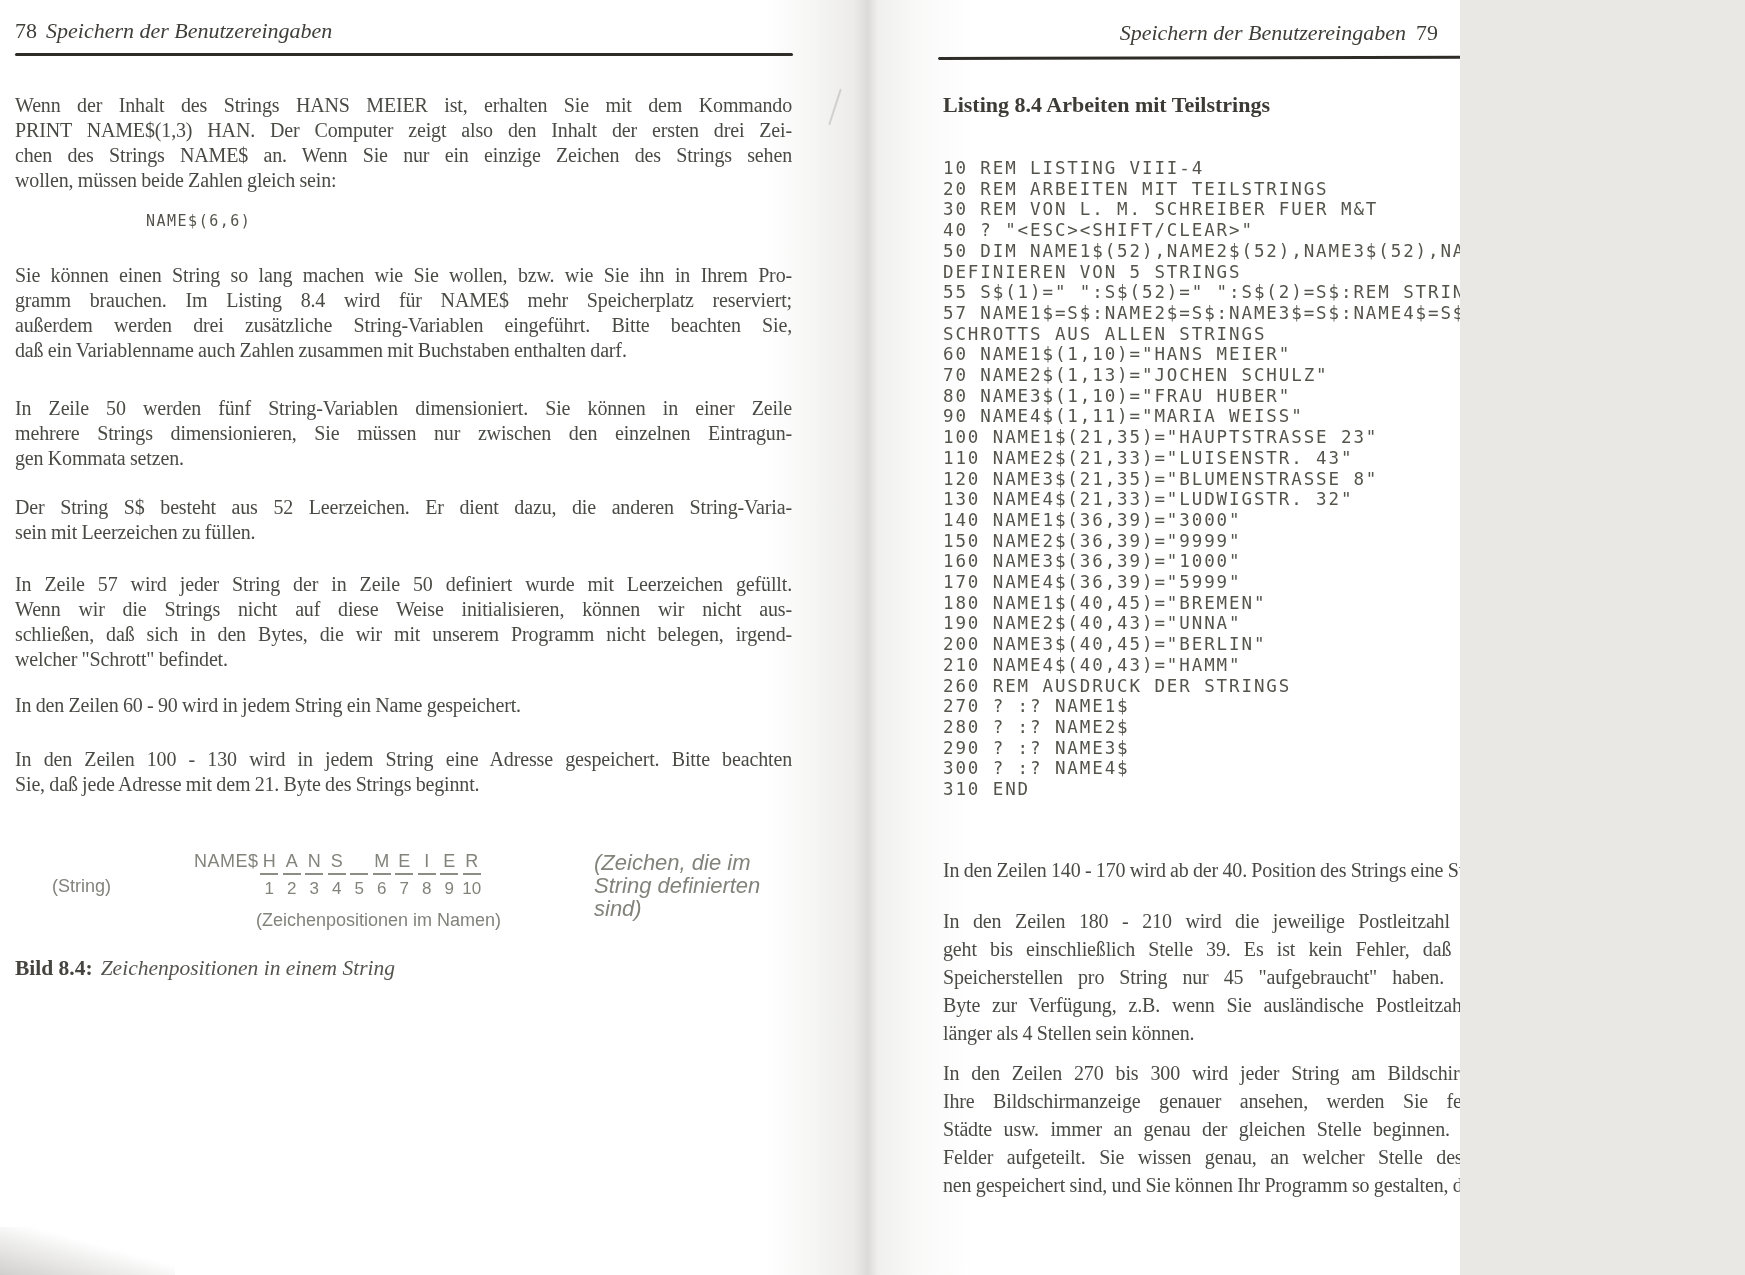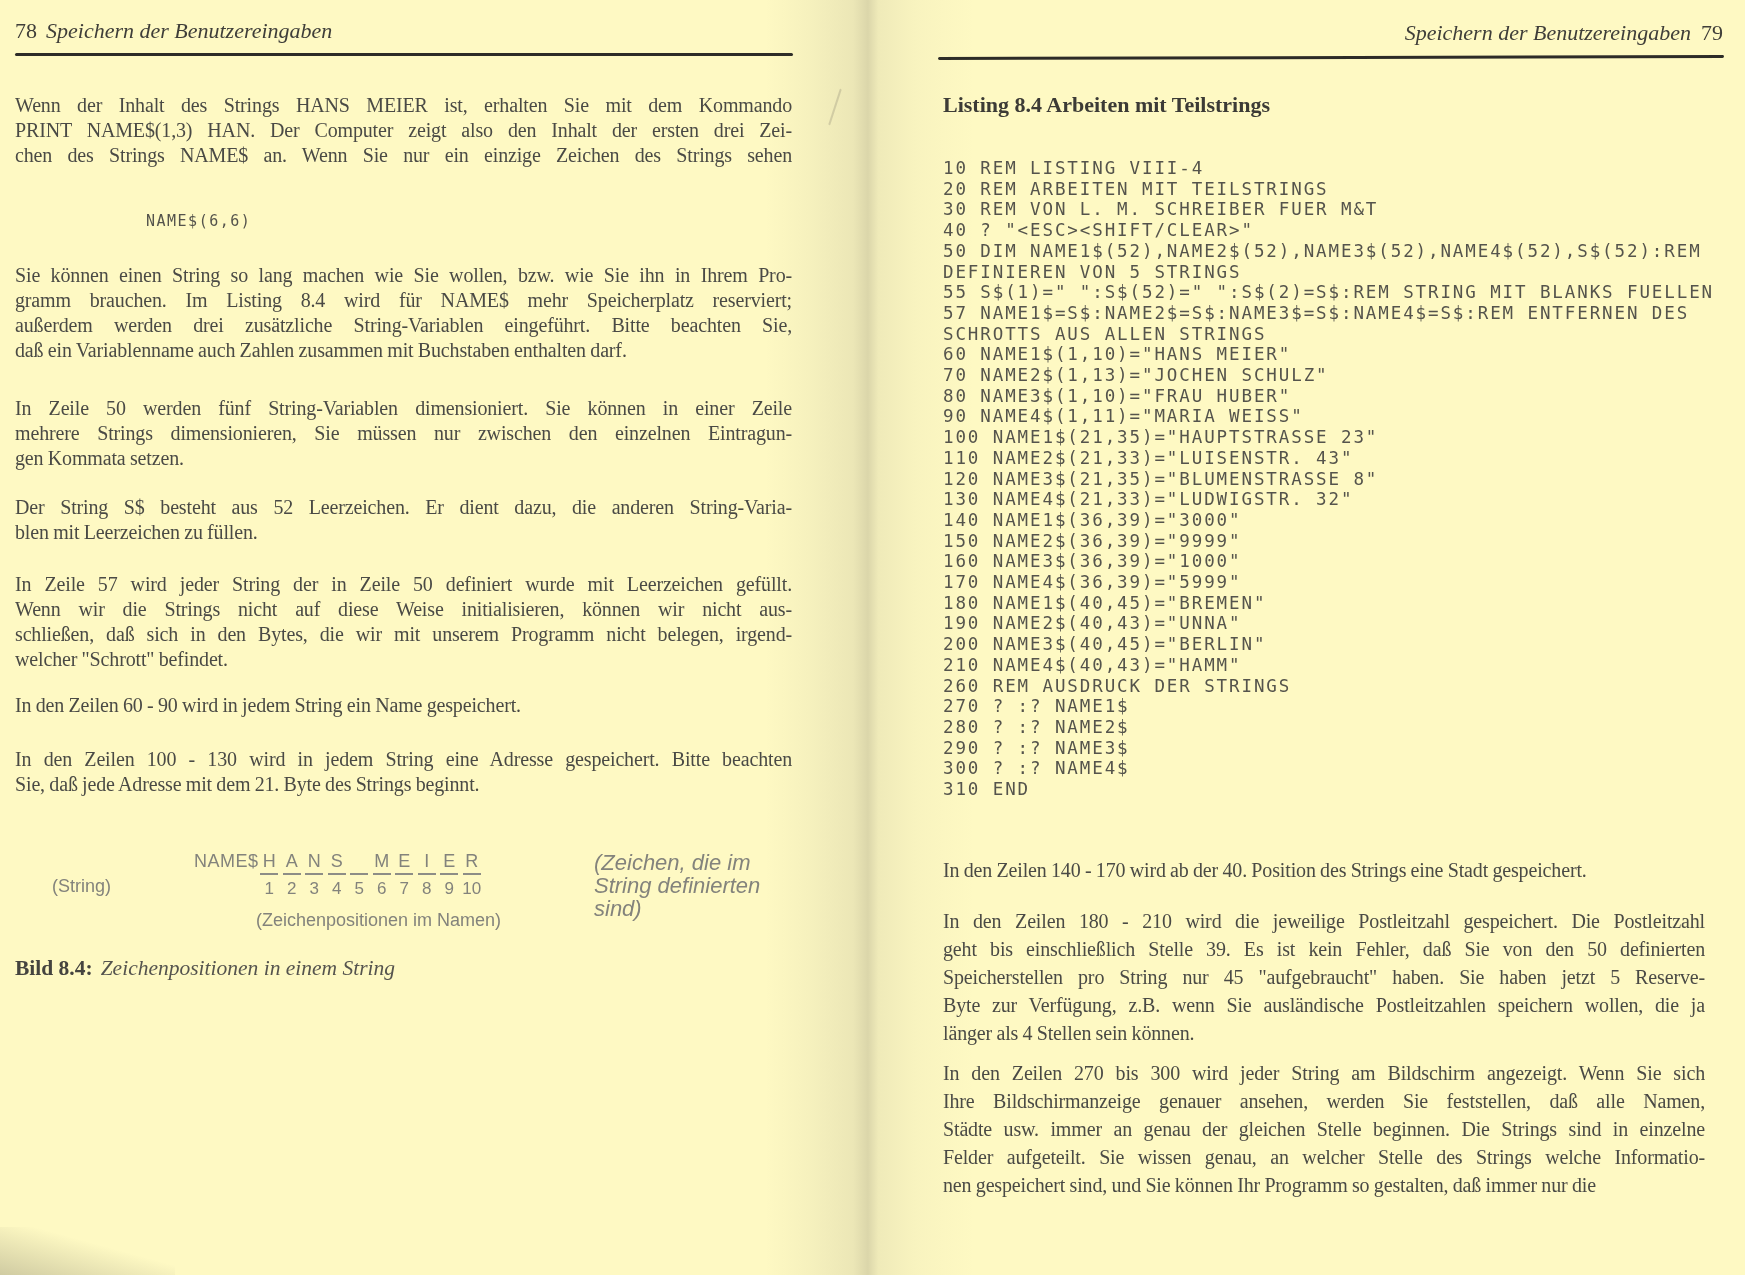--- a/index.html
+++ b/index.html
@@ -1,19 +1,19 @@
 <!DOCTYPE html>
 <html><head>
 <meta charset="utf-8">
 <style>
   html,body{margin:0;padding:0;background:#e9e8e4;}
   .spread{
     position:relative;
-    width:1745px;height:1275px;
-    background:#fef9c3;
+    width:1460px;height:1275px;
+    background:#ffffff;
     overflow:hidden;
     font-family:"Liberation Serif", serif;
     color:#4a4a45;
   }
   
   .runhead{position:absolute;font-size:22px;color:#3f3e39;white-space:nowrap;}
   .runhead .pgnum{font-style:normal;}
   .runhead .ital{font-style:italic;}
   .runhead-left{top:18px;left:15px;}
   .runhead-left .ital{margin-left:9px;}
@@ -71,36 +71,37 @@
 
   <div class="runhead runhead-left">
     <span class="pgnum">78</span><span class="ital">Speichern der Benutzereingaben</span>
   </div>
   <div class="rule rule-left"></div>
 
   <div class="para para-left" style="top:93px">
       <div class="tline">Wenn der Inhalt des Strings HANS MEIER ist, erhalten Sie mit dem Kommando</div>
       <div class="tline">PRINT NAME$(1,3) HAN. Der Computer zeigt also den Inhalt der ersten drei Zei-</div>
       <div class="tline">chen des Strings NAME$ an. Wenn Sie nur ein einzige Zeichen des Strings sehen</div>
+      <div class="tline last">wollen, müssen beide Zahlen gleich sein:</div>
     </div>
   <div class="inline-code mono">NAME$(6,6)</div>
   <div class="para para-left" style="top:263px">
       <div class="tline">Sie können einen String so lang machen wie Sie wollen, bzw. wie Sie ihn in Ihrem Pro-</div>
       <div class="tline">gramm brauchen. Im Listing 8.4 wird für NAME$ mehr Speicherplatz reserviert;</div>
       <div class="tline">außerdem werden drei zusätzliche String-Variablen eingeführt. Bitte beachten Sie,</div>
       <div class="tline last">daß ein Variablenname auch Zahlen zusammen mit Buchstaben enthalten darf.</div>
     </div>
   <div class="para para-left" style="top:396px">
       <div class="tline">In Zeile 50 werden fünf String-Variablen dimensioniert. Sie können in einer Zeile</div>
       <div class="tline">mehrere Strings dimensionieren, Sie müssen nur zwischen den einzelnen Eintragun-</div>
       <div class="tline last">gen Kommata setzen.</div>
     </div>
   <div class="para para-left" style="top:495px">
       <div class="tline">Der String S$ besteht aus 52 Leerzeichen. Er dient dazu, die anderen String-Varia-</div>
-      <div class="tline last">blen mit Leerzeichen zu füllen.</div>
+      <div class="tline last">sein mit Leerzeichen zu füllen.</div>
     </div>
   <div class="para para-left" style="top:572px">
       <div class="tline">In Zeile 57 wird jeder String der in Zeile 50 definiert wurde mit Leerzeichen gefüllt.</div>
       <div class="tline">Wenn wir die Strings nicht auf diese Weise initialisieren, können wir nicht aus-</div>
       <div class="tline">schließen, daß sich in den Bytes, die wir mit unserem Programm nicht belegen, irgend-</div>
       <div class="tline last">welcher "Schrott" befindet.</div>
     </div>
   <div class="para para-left" style="top:693px">
       <div class="tline last">In den Zeilen 60 - 90 wird in jedem String ein Name gespeichert.</div>
     </div>

